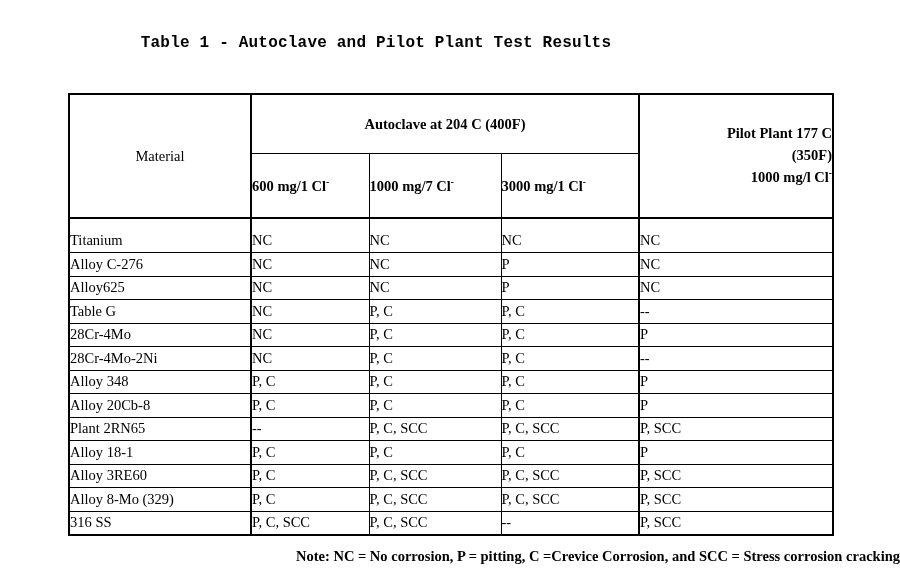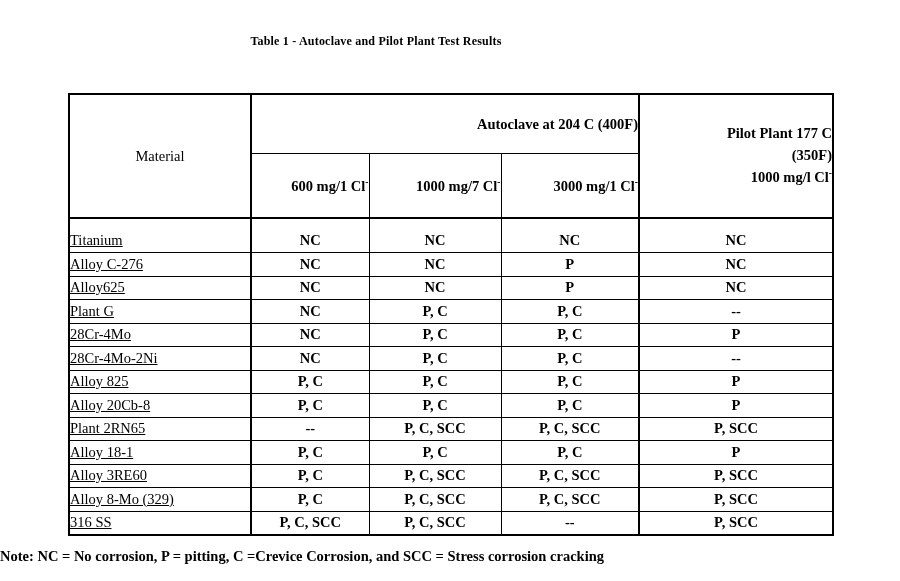--- a/index.html
+++ b/index.html
@@ -20,23 +20,23 @@
     height: 581px;
     position: relative;
     box-sizing: border-box;
   }
   .doc-title {
     position: absolute;
     top: 34px;
     left: 0;
     width: 752px;
     text-align: center;
-    font-size: 12px;
-    font-weight: bold;
-    font-family: Liberation Serif, serif;
+    font-size: 16px;
+    font-weight: bold;
+    font-family: Liberation Mono, monospace;
     letter-spacing: 0.2px;
   }
   .table-wrap {
     position: absolute;
     top: 93px;
     left: 68px;
     width: 764px;
   }
   table.results {
     border-collapse: collapse;
@@ -60,83 +60,79 @@
   .hdr-material {
     text-align: center;
     vertical-align: middle;
     font-weight: normal;
     font-size: 15px;
     height: 122px;
     border-right: 2px solid #000 !important;
     border-bottom: 2px solid #000 !important;
   }
   .hdr-autoclave {
-    text-align: right;
+    text-align: center;
     vertical-align: middle;
     font-weight: bold;
     font-size: 15px;
     height: 58px;
     border-bottom: 1px solid #000 !important;
     border-right: 2px solid #000 !important;
   }
   .hdr-pilot {
     text-align: right;
     vertical-align: middle;
     font-weight: bold;
     font-size: 15px;
     height: 122px;
     line-height: 1.5;
     border-bottom: 2px solid #000 !important;
   }
   .hdr-sub {
-    text-align: right;
+    text-align: left;
     vertical-align: middle;
     font-weight: bold;
     font-size: 14.5px;
     height: 62px;
     border-bottom: 2px solid #000 !important;
   }
   .hdr-sub.last {
     border-right: 2px solid #000 !important;
-    padding-left: 37px;
   }
   .sup {
     vertical-align: super;
     font-size: 9.5px;
   }
   td.material-cell {
     text-align: left;
     padding-left: 6px;
     height: 22.5px;
     border-right: 2px solid #000 !important;
-    text-decoration: underline;
   }
   td.val-cell {
-    text-align: center;
     height: 22.5px;
-    font-weight: bold;
   }
   td.val-cell.last {
     border-right: 2px solid #000 !important;
   }
   tr.first-data td {
     height: 30px;
     vertical-align: bottom;
     padding-bottom: 3px;
   }
   tr:last-child td {
     border-bottom: 2px solid #000 !important;
     border-radius: 9px;
   }
   .note {
     position: absolute;
     top: 548px;
     left: 0;
     width: 900px;
-    text-align: left;
+    text-align: right;
     font-size: 14.5px;
     font-weight: bold;
     font-family: "Liberation Serif", serif;
   }
 </style>
 </head>
 <body>
 
 <div class="page">
 
@@ -183,42 +179,42 @@
           <td class="val-cell">NC</td>
         </tr>
         <tr>
           <td class="material-cell">Alloy625</td>
           <td class="val-cell">NC</td>
           <td class="val-cell">NC</td>
           <td class="val-cell last">P</td>
           <td class="val-cell">NC</td>
         </tr>
         <tr>
-          <td class="material-cell">Plant G</td>
+          <td class="material-cell">Table G</td>
           <td class="val-cell">NC</td>
           <td class="val-cell">P, C</td>
           <td class="val-cell last">P, C</td>
           <td class="val-cell">--</td>
         </tr>
         <tr>
           <td class="material-cell">28Cr-4Mo</td>
           <td class="val-cell">NC</td>
           <td class="val-cell">P, C</td>
           <td class="val-cell last">P, C</td>
           <td class="val-cell">P</td>
         </tr>
         <tr>
           <td class="material-cell">28Cr-4Mo-2Ni</td>
           <td class="val-cell">NC</td>
           <td class="val-cell">P, C</td>
           <td class="val-cell last">P, C</td>
           <td class="val-cell">--</td>
         </tr>
         <tr>
-          <td class="material-cell">Alloy 825</td>
+          <td class="material-cell">Alloy 348</td>
           <td class="val-cell">P, C</td>
           <td class="val-cell">P, C</td>
           <td class="val-cell last">P, C</td>
           <td class="val-cell">P</td>
         </tr>
         <tr>
           <td class="material-cell">Alloy 20Cb-8</td>
           <td class="val-cell">P, C</td>
           <td class="val-cell">P, C</td>
           <td class="val-cell last">P, C</td>

